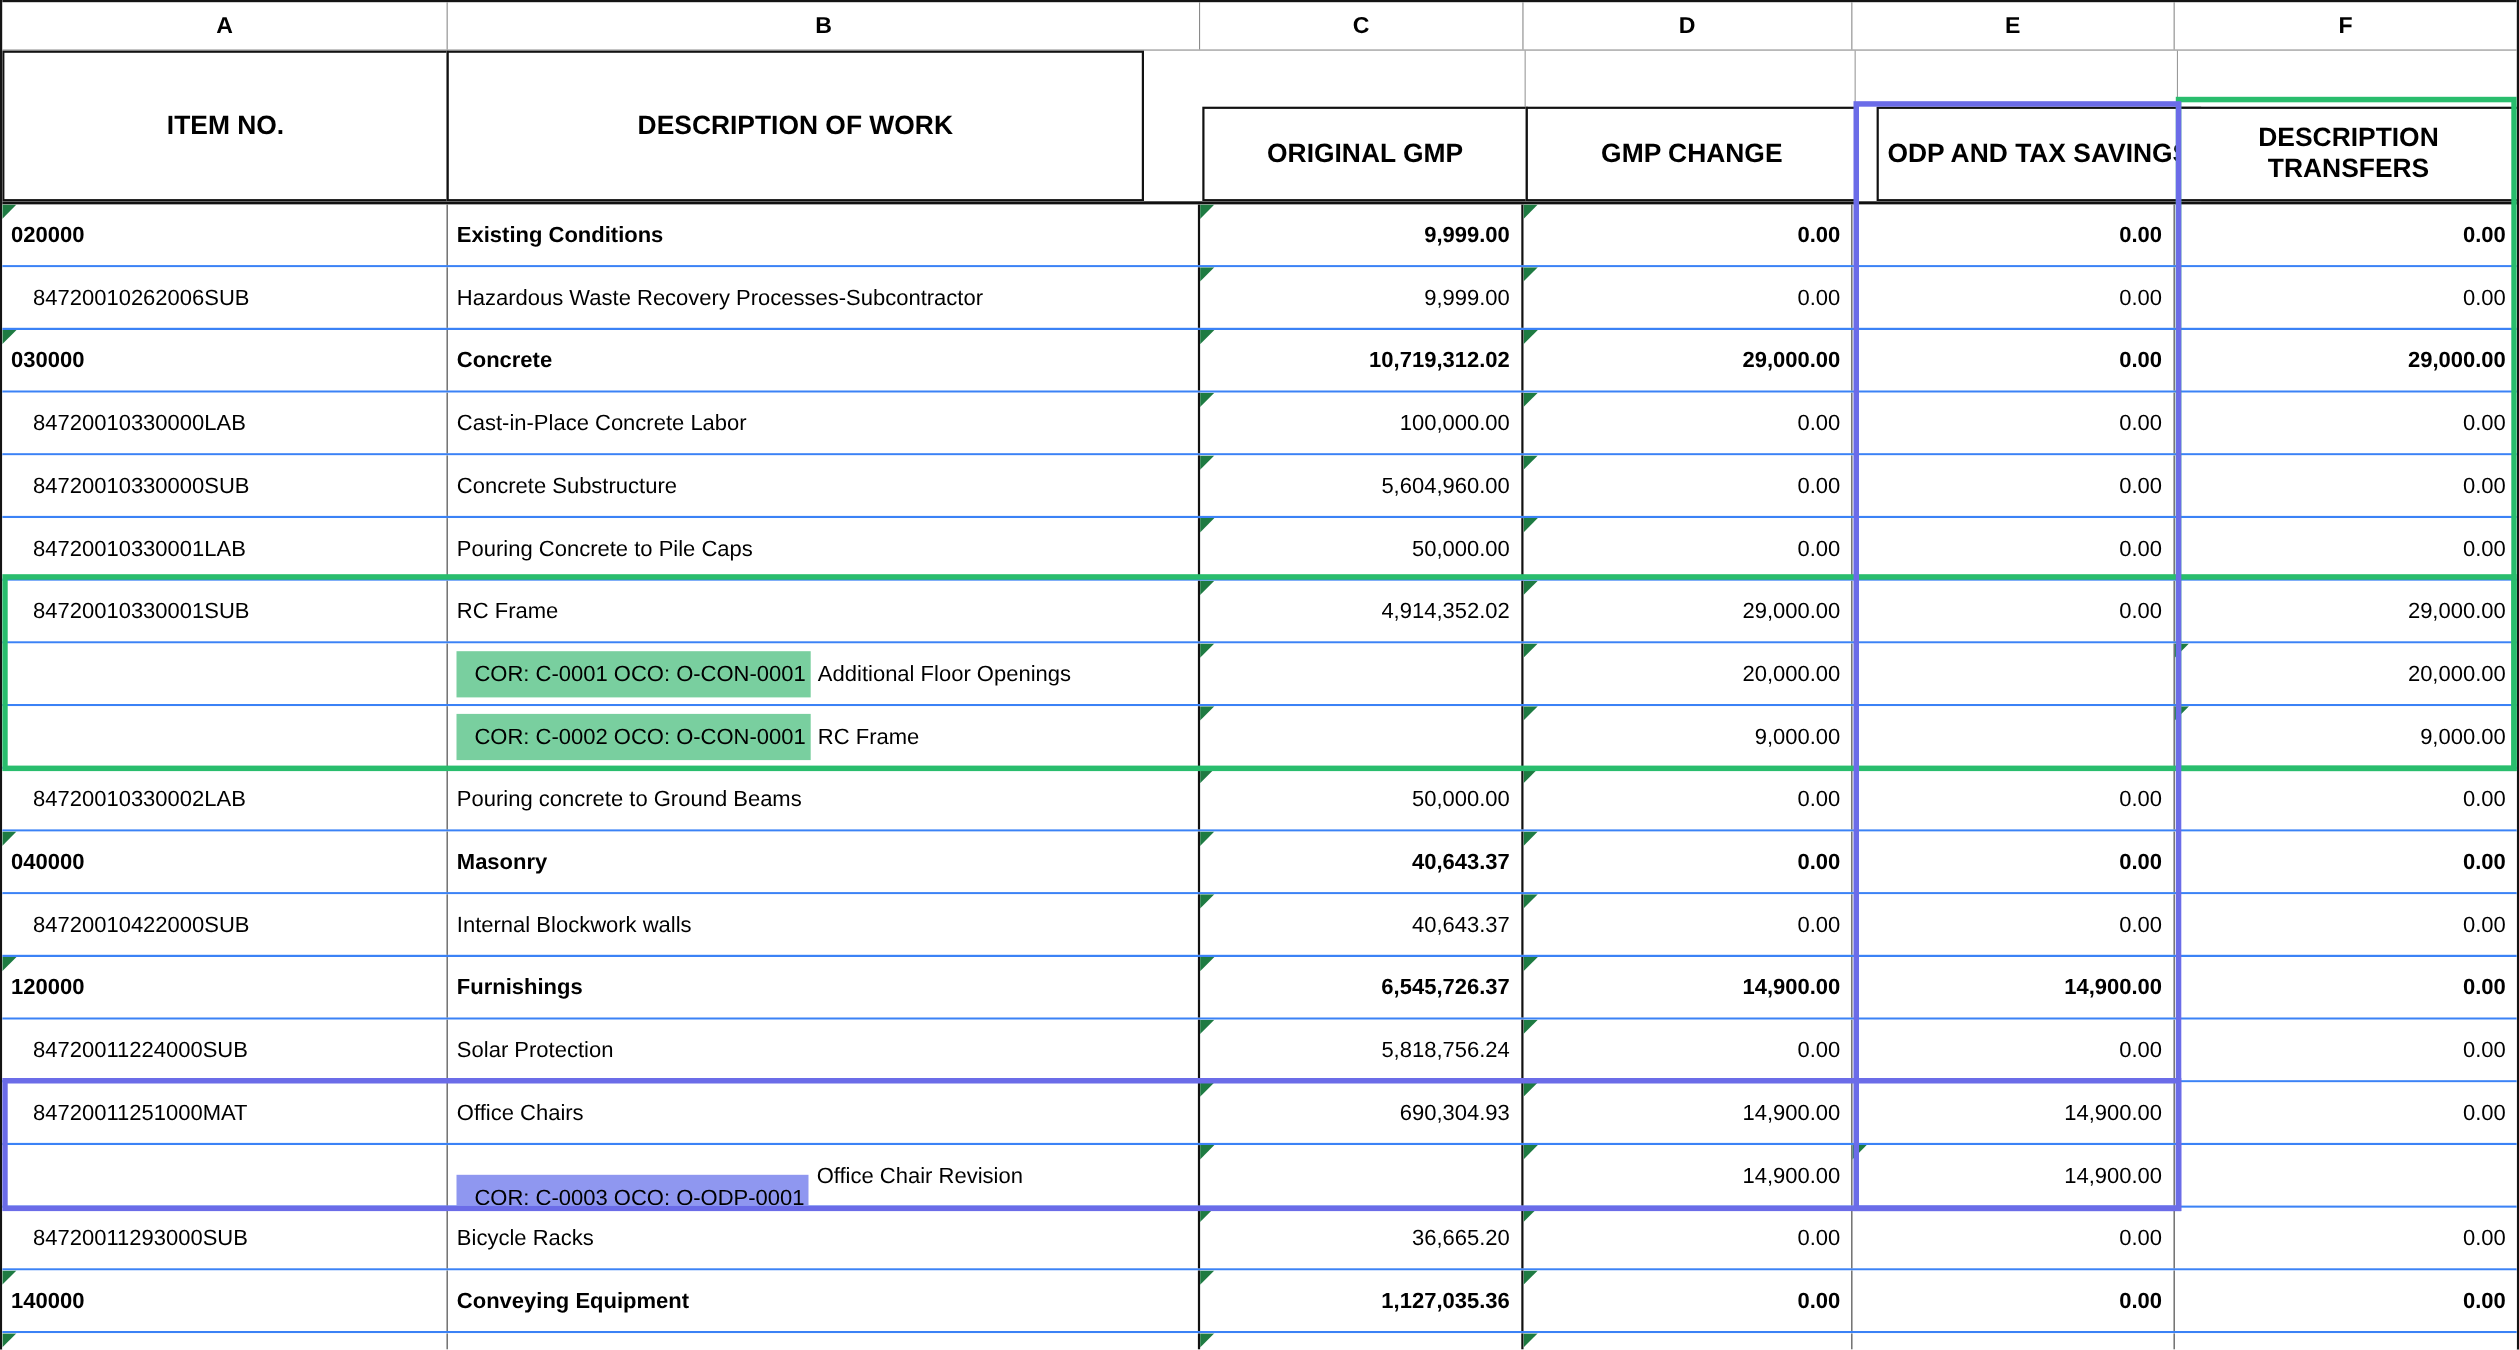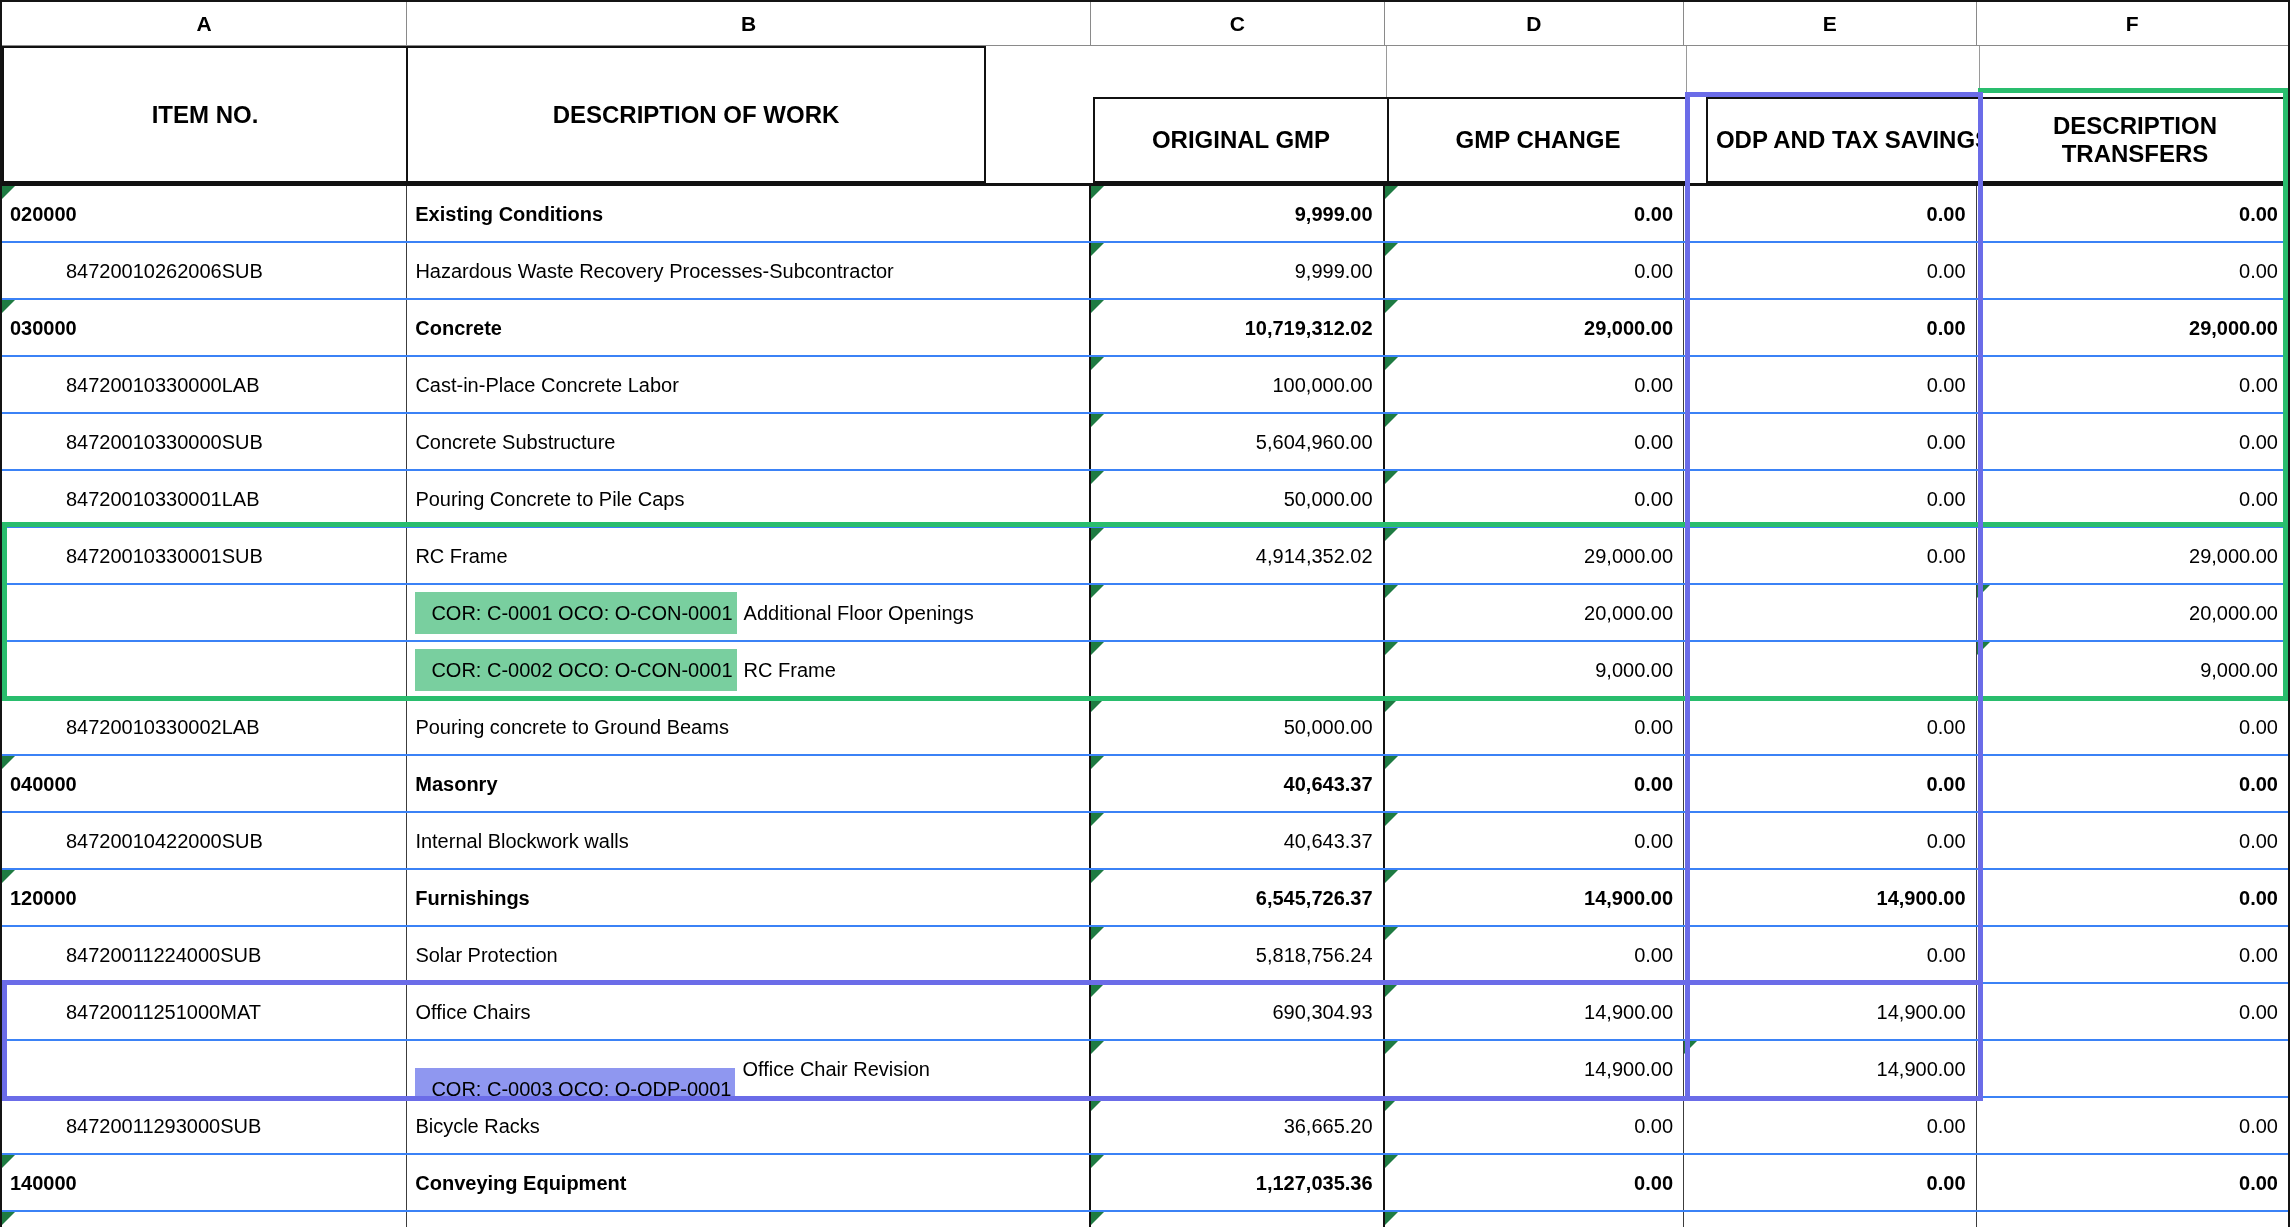--- a/index.html
+++ b/index.html
@@ -32,21 +32,21 @@
     display:flex; height:57px; box-sizing:border-box;
     border-bottom:2px solid #3b82f6; position:relative; background:#fff;
   }
   .row.bold { font-weight:700; }
   .row.partial { height:15px; border-bottom:none; overflow:hidden; }
   .cell {
     position:relative; box-sizing:border-box; display:flex; align-items:center;
     font-size:20px; line-height:1.1; overflow:hidden; white-space:nowrap;
   }
   .col-a { width:406px; border-right:1px solid #3c3c3c; padding-left:8px; }
-  .col-a.indent { padding-left:64px; }
+  .col-a.indent { padding-left:28px; }
   .col-b { width:685px; border-right:2px solid #111; padding-left:8px; }
   .col-c { width:294px; border-right:2px solid #111; }
   .col-d { width:300px; border-right:1px solid #3c3c3c; }
   .col-e { width:293px; border-right:1px solid #3c3c3c; }
   .col-f { width:312px; }
   .num { justify-content:flex-end; padding-right:10px; }
   .tri {
     position:absolute; top:0; left:0; width:0; height:0;
     border-top:13px solid var(--ind-green,#1e7b42); border-right:13px solid transparent;
     pointer-events:none;
@@ -73,21 +73,21 @@
     <div class="letter-cell" style="width:293px">E</div>
     <div class="letter-cell" style="width:312px">F</div>
   </div>
 
   <div class="header-band">
     <div class="sliver" style="left:1091px;width:294px"></div>
     <div class="sliver" style="left:1385px;width:300px"></div>
     <div class="sliver" style="left:1685px;width:293px"></div>
     <div class="sliver" style="left:1978px;width:312px;border-right:none"></div>
     <div class="hcell" style="left:0;top:0;width:406px;height:137px">ITEM NO.</div>
-    <div class="hcell" style="left:404px;top:0;width:580px;height:137px">DESCRIPTION OF WORK</div>
+    <div class="hcell" style="left:404px;top:0;width:634px;height:137px">DESCRIPTION OF WORK</div>
     <div class="hcell" style="left:1091px;top:51px;width:296px;height:86px">ORIGINAL GMP</div>
     <div class="hcell" style="left:1385px;top:51px;width:302px;height:86px">GMP CHANGE</div>
     <div class="hcell" style="left:1704px;top:51px;width:295px;height:86px">ODP AND TAX SAVINGS</div>
     <div class="hcell" style="left:1978px;top:51px;width:310px;height:86px">DESCRIPTION TRANSFERS</div>
   </div>
 
   <div id="grid-body">
       <div class="row bold">
         <div class="cell col-a">
           <span>020000</span>

